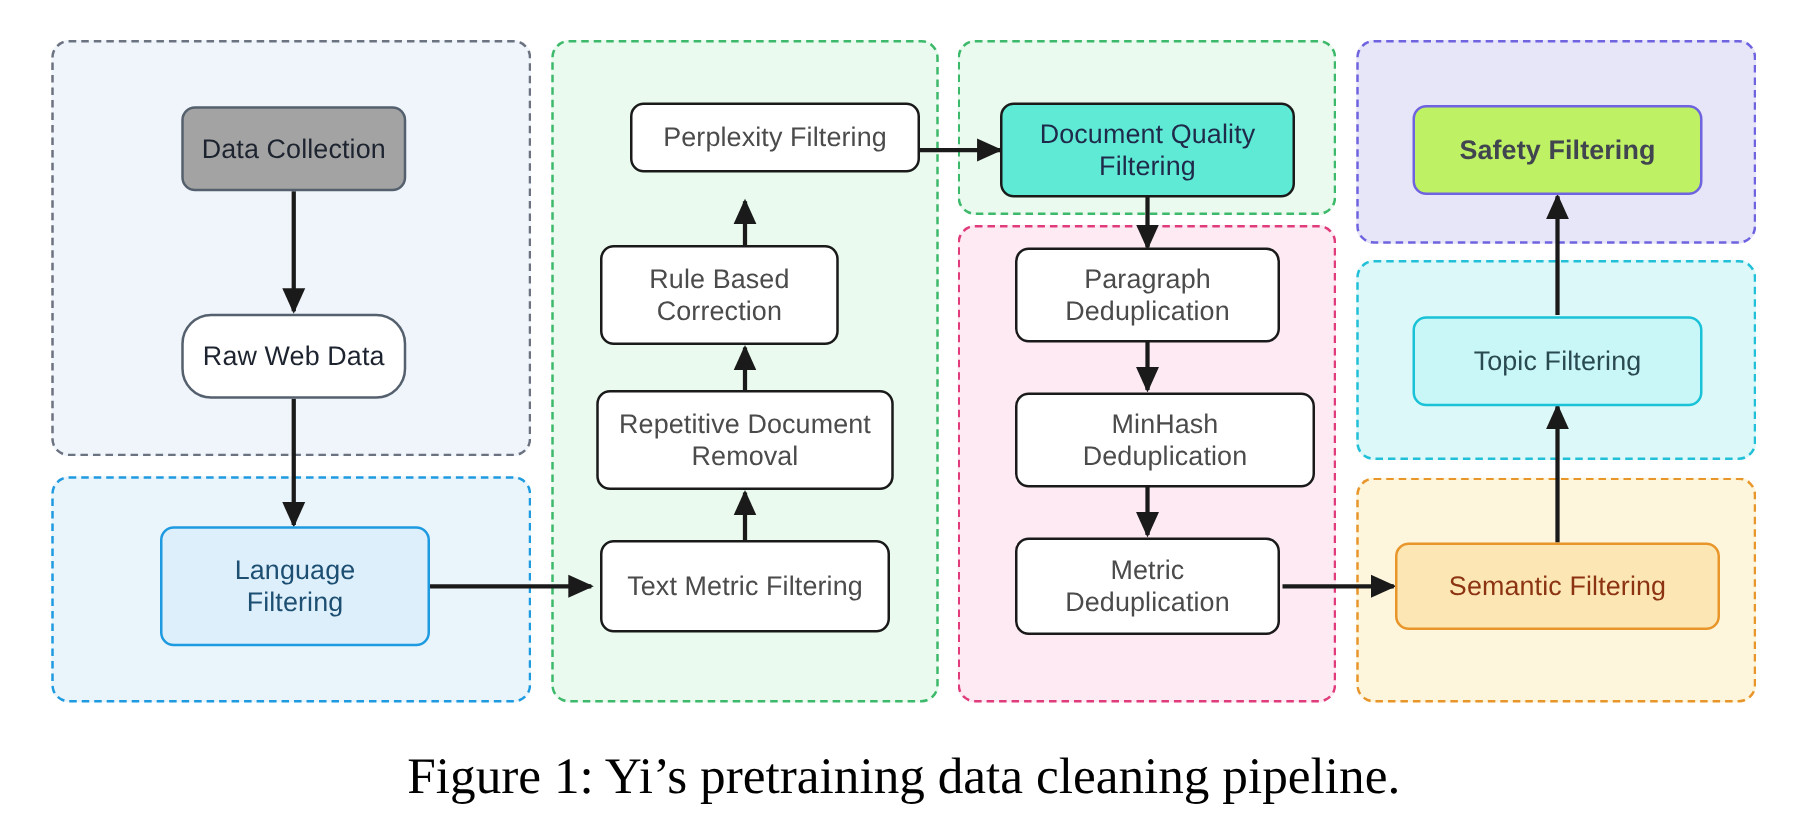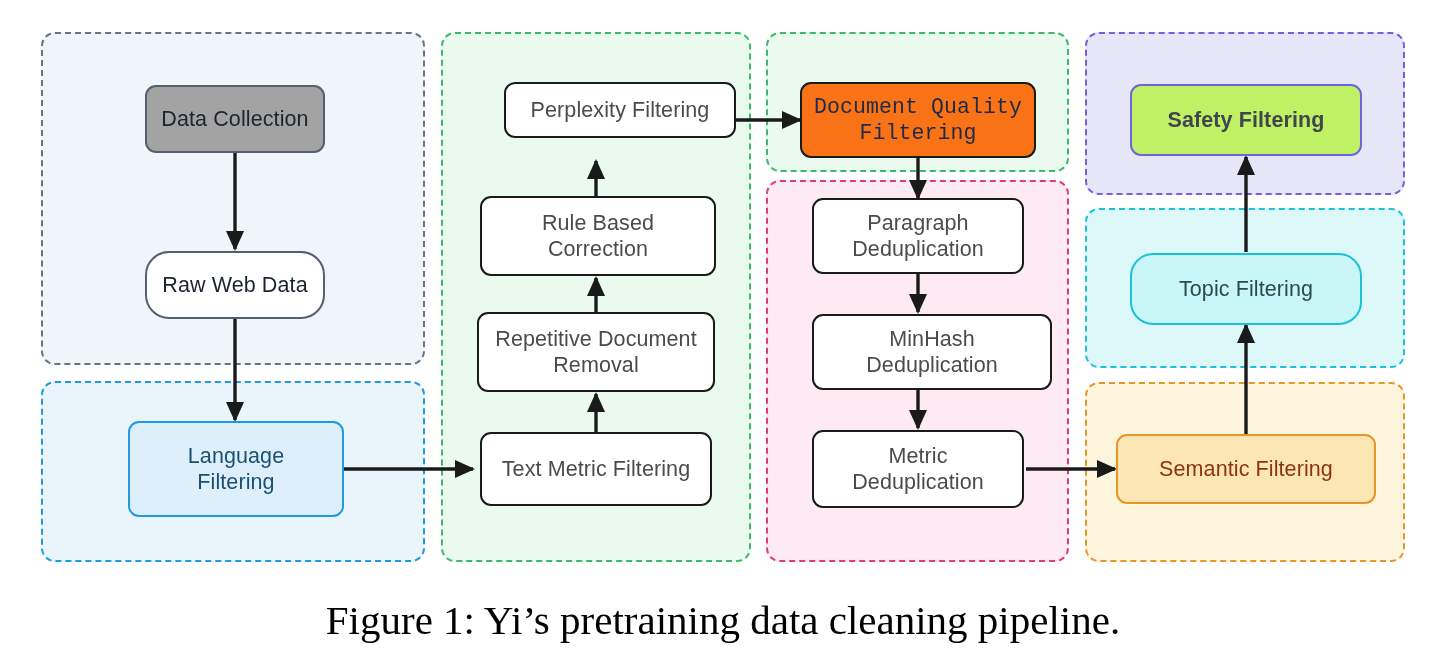--- a/index.html
+++ b/index.html
@@ -48,24 +48,23 @@
     letter-spacing: .1px;
     padding: 2px 8px;
     white-space: pre-line;
   }
   .node-plain {
     background: #ffffff;
     border: 2.6px solid #1a1a1a;
     color: #4b4b4b;
   }
   .node-navy {
-    background: #f97316;
+    background: #5eead4;
     border: 2.6px solid #1a1a1a;
     color: #1f2a4a;
-    font-family: Liberation Mono, monospace;
   }
   .node-slate {
     background: #a3a3a3;
     border: 2.6px solid #55606e;
     color: #1d2430;
   }
   .node-white-slate {
     background: #ffffff;
     border: 2.6px solid #55606e;
     color: #1d2430;
@@ -172,21 +171,21 @@
 
   <div class="node node-slate" style="left:145px; top:85px; width:180px; height:68px;">Data Collection</div>
 
   <div class="node node-white-slate" style="left:145px; top:251px; width:180px; height:68px;border-radius:24px;">Raw Web Data</div>
 
   <div class="node node-blue" style="left:128px; top:421px; width:216px; height:96px;">Language
 Filtering</div>
 
   <div class="node node-plain" style="left:504px; top:82px; width:232px; height:56px;text-align:right;">Perplexity Filtering</div>
 
-  <div class="node node-plain" style="left:480px; top:196px; width:236px; height:80px;">Rule Based
+  <div class="node node-plain" style="left:480px; top:196px; width:191px; height:80px;">Rule Based
 Correction</div>
 
   <div class="node node-plain" style="left:477px; top:312px; width:238px; height:80px;">Repetitive Document
 Removal</div>
 
   <div class="node node-plain" style="left:480px; top:432px; width:232px; height:74px;">Text Metric Filtering</div>
 
   <div class="node node-navy" style="left:800px; top:82px; width:236px; height:76px;">Document Quality
 Filtering</div>
 
@@ -194,19 +193,19 @@
 Deduplication</div>
 
   <div class="node node-plain" style="left:812px; top:314px; width:240px; height:76px;">MinHash
 Deduplication</div>
 
   <div class="node node-plain" style="left:812px; top:430px; width:212px; height:78px;">Metric
 Deduplication</div>
 
   <div class="node node-purple" style="left:1130px; top:84px; width:232px; height:72px;">Safety Filtering</div>
 
-  <div class="node node-cyan" style="left:1130px; top:253px; width:232px; height:72px;border-radius:23px;">Topic Filtering</div>
+  <div class="node node-cyan" style="left:1130px; top:253px; width:232px; height:72px;">Topic Filtering</div>
 
   <div class="node node-orange" style="left:1116px; top:434px; width:260px; height:70px;">Semantic Filtering</div>
 
   <div class="caption">Figure 1: Yi’s pretraining data cleaning pipeline.</div>
 
 </div>
 
 </body></html>

